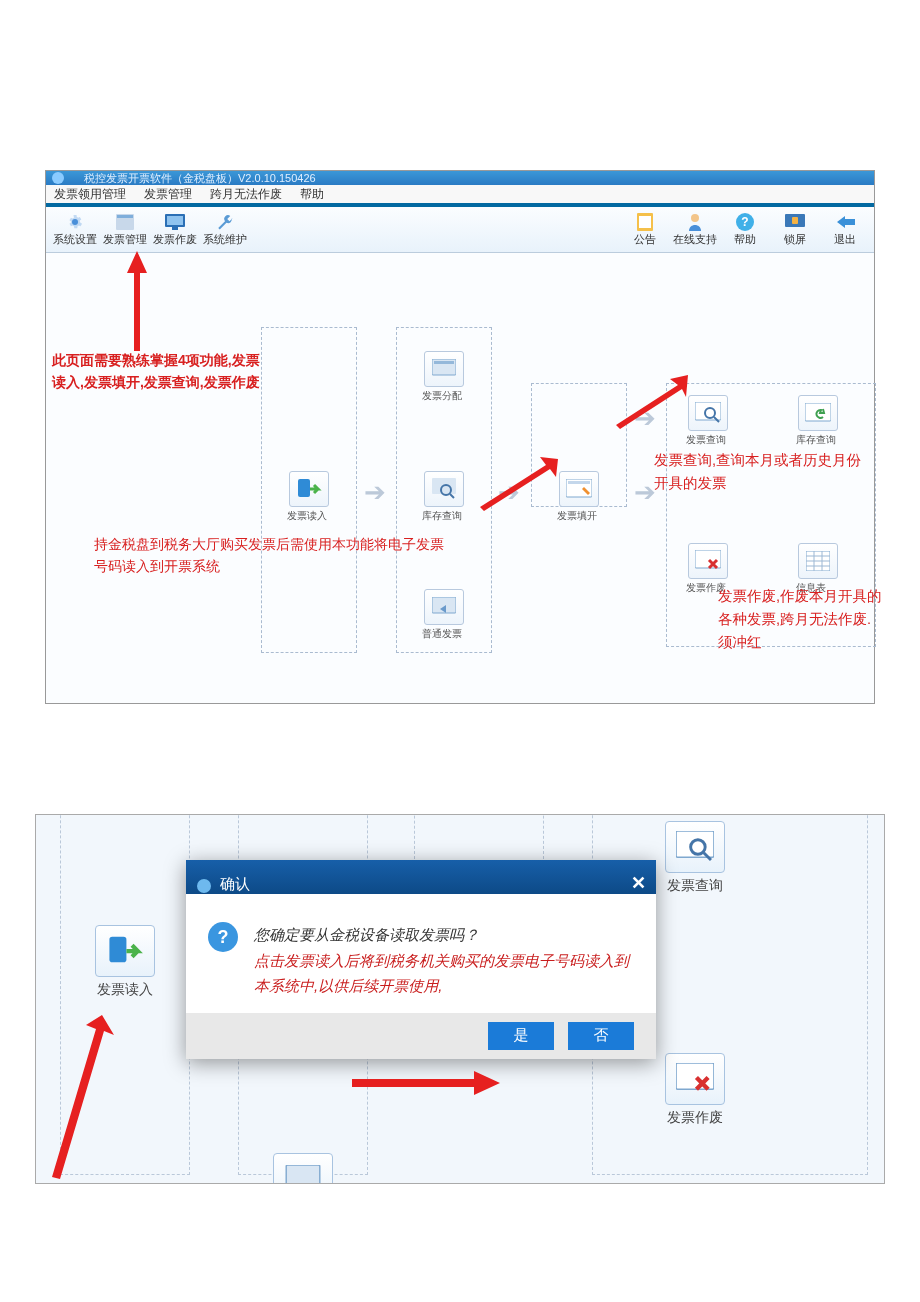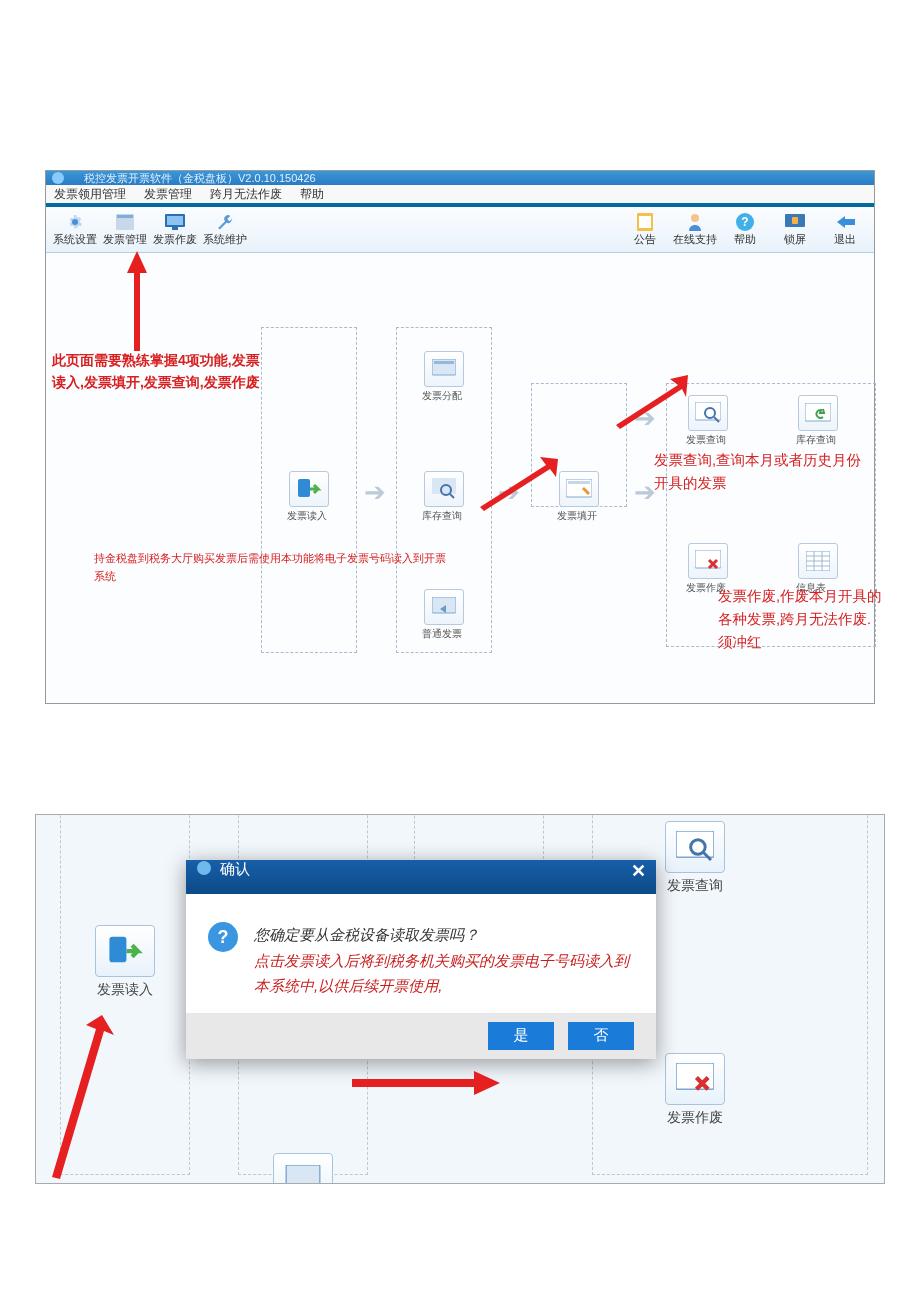--- a/index.html
+++ b/index.html
@@ -29,21 +29,21 @@
     .note-red { position:absolute; color:#d82020; font-size:14px; font-weight:bold; line-height:1.6; }
     .red-arrow { position:absolute; }
     
     
     .shot2 { margin: 110px 35px 0 35px; border:1px solid #aaa; background:#f2f7fc; position:relative; height:370px; overflow:hidden; }
     .s2-dash { position:absolute; border:1px dashed #bac8d9; }
     .s2-icon { position:absolute; width:70px; text-align:center; font-size:14px; color:#444; }
     .s2-icon .box { width:60px; height:52px; margin:0 auto 4px; border:1px solid #a8c3e0; background:linear-gradient(#fff,#e8f2fb); border-radius:4px; display:flex; align-items:center; justify-content:center; }
     
     .dialog { position:absolute; left:150px; top:45px; width:470px; background:#fff; box-shadow:0 4px 20px rgba(0,0,0,.4); }
-    .dlg-title { height:34px; background:linear-gradient(#175fa9,#0d4a87); color:#fff; display:flex; align-items:flex-start; padding:0 10px; font-size:15px; }
+    .dlg-title { height:34px; background:linear-gradient(#175fa9,#0d4a87); color:#fff; display:flex; align-items:flex-end; padding:0 10px; font-size:15px; }
     .dlg-title .x { margin-left:auto; font-size:18px; cursor:pointer; font-weight:bold; }
     .dlg-body { padding:28px 22px 14px 22px; display:flex; gap:16px; }
     .dlg-q { width:30px; height:30px; border-radius:50%; background:#3a96e0; color:#fff; display:flex; align-items:center; justify-content:center; font-weight:bold; font-size:18px; flex:none; }
     .dlg-text { font-size:15px; color:#333; line-height:1.7;font-style:italic; }
     .dlg-text .warn { color:#c91e1e; }
     .dlg-btns { height:46px; background:#e8e8e8; display:flex; justify-content:flex-end; align-items:center; gap:14px; padding:0 22px; }
     .dlg-btn { width:66px; height:28px; background:#1b7bd8; color:#fff; border:none; font-size:15px; cursor:pointer; }
     
     
     .arrow-svg { fill:#e62020; }
@@ -223,21 +223,21 @@
             <line x1="16" y1="0" x2="16" y2="20" stroke="#9db8d4"></line>
           </svg>
         </div><span>信息表</span></div>
 
     <div class="flow-arrow" style="left:318px; top:224px;">➔</div>
     <div class="flow-arrow" style="left:452px; top:224px;">➔</div>
     <div class="flow-arrow" style="left:588px; top:224px;">➔</div>
     <div class="flow-arrow" style="left:588px; top:150px;">➔</div>
 
     <div class="note-red" style="left:6px; top:96px; width:214px;">此页面需要熟练掌握4项功能,发票读入,发票填开,发票查询,发票作废</div>
-    <div class="note-red" style="left:48px; top:297px; width:356px; font-size:11px; font-weight:normal;">持金税盘到税务大厅购买发票后需使用本功能将电子发票号码读入到开票系统</div>
+    <div class="note-red" style="left:48px; top:280px; width:356px; font-size:14px; font-weight:normal;">持金税盘到税务大厅购买发票后需使用本功能将电子发票号码读入到开票系统</div>
     <div class="note-red" style="left:608px; top:196px; width:220px; font-size:14.5px; font-weight:normal;">发票查询,查询本月或者历史月份开具的发票</div>
     <div class="note-red" style="left:672px; top:332px; width:164px; font-size:14.5px; font-weight:normal;">发票作废,作废本月开具的各种发票,跨月无法作废.须冲红</div>
 
     <svg class="red-arrow" style="left:76px; top:-2px;" width="30" height="100">
         <path class="arrow-svg" d="M15 0 L25 22 L18 22 L18 100 L12 100 L12 22 L5 22 Z"></path>
       </svg>
     <svg class="red-arrow" style="left:428px; top:200px;" width="90" height="60">
         <path class="arrow-svg" d="M84 6 L66 4 L72 12 L6 54 L10 58 L76 16 L82 24 Z"></path>
       </svg>
     <svg class="red-arrow" style="left:564px; top:116px;" width="86" height="60">

